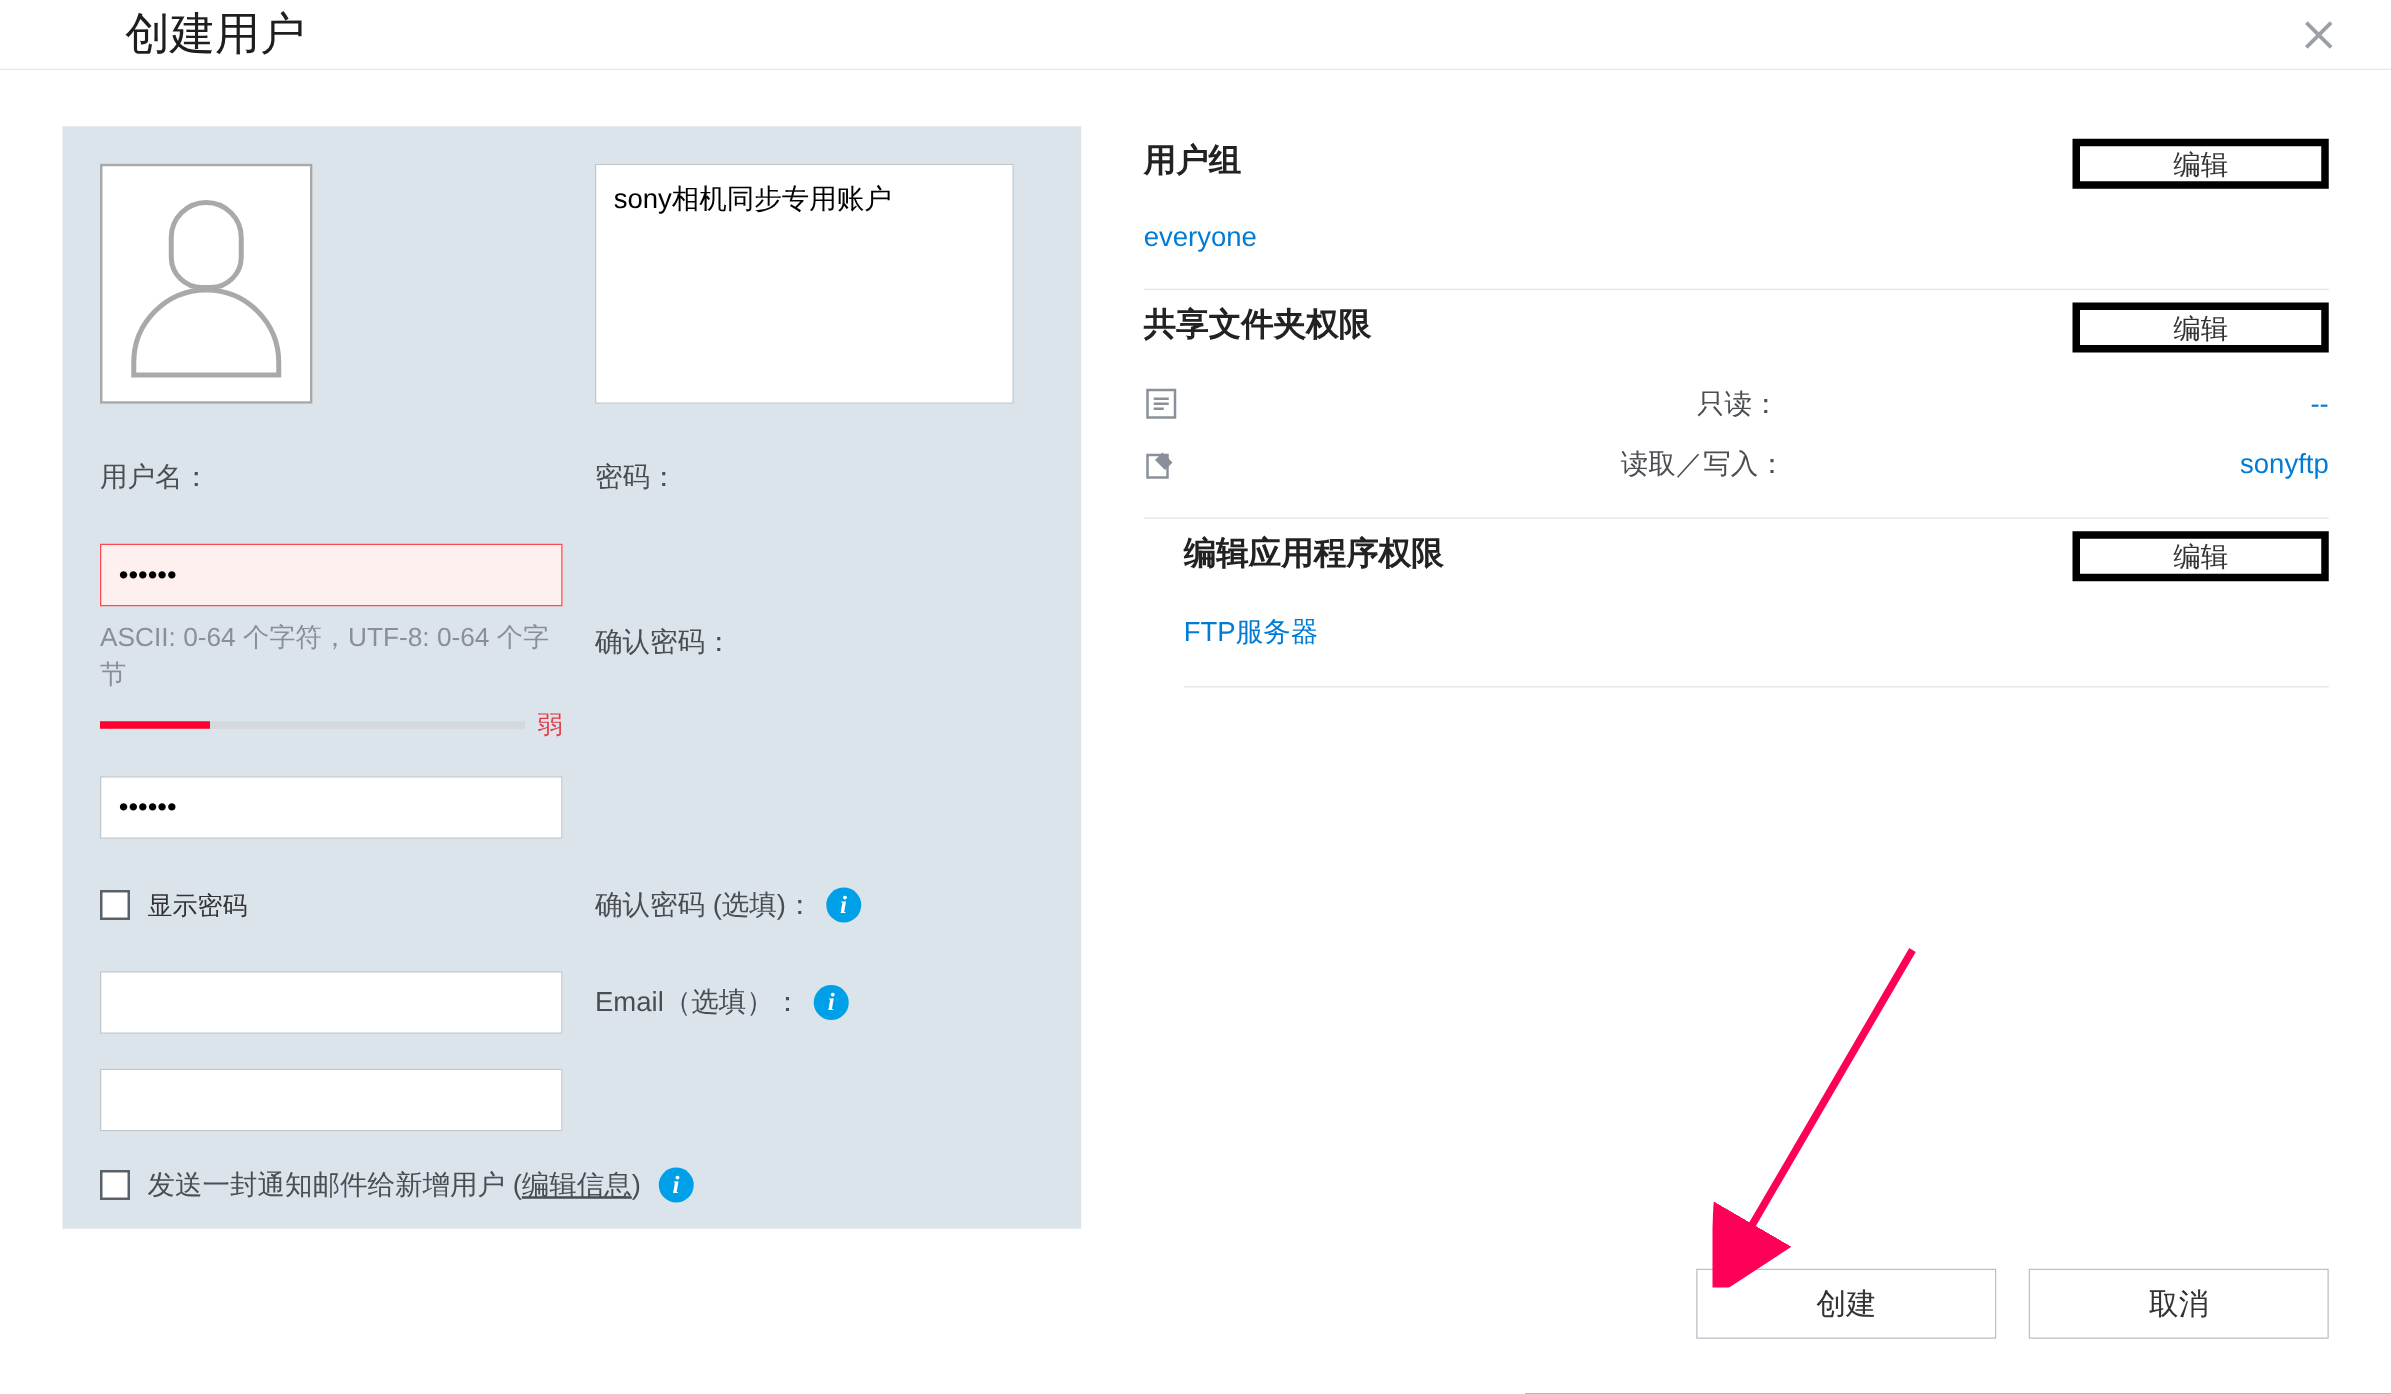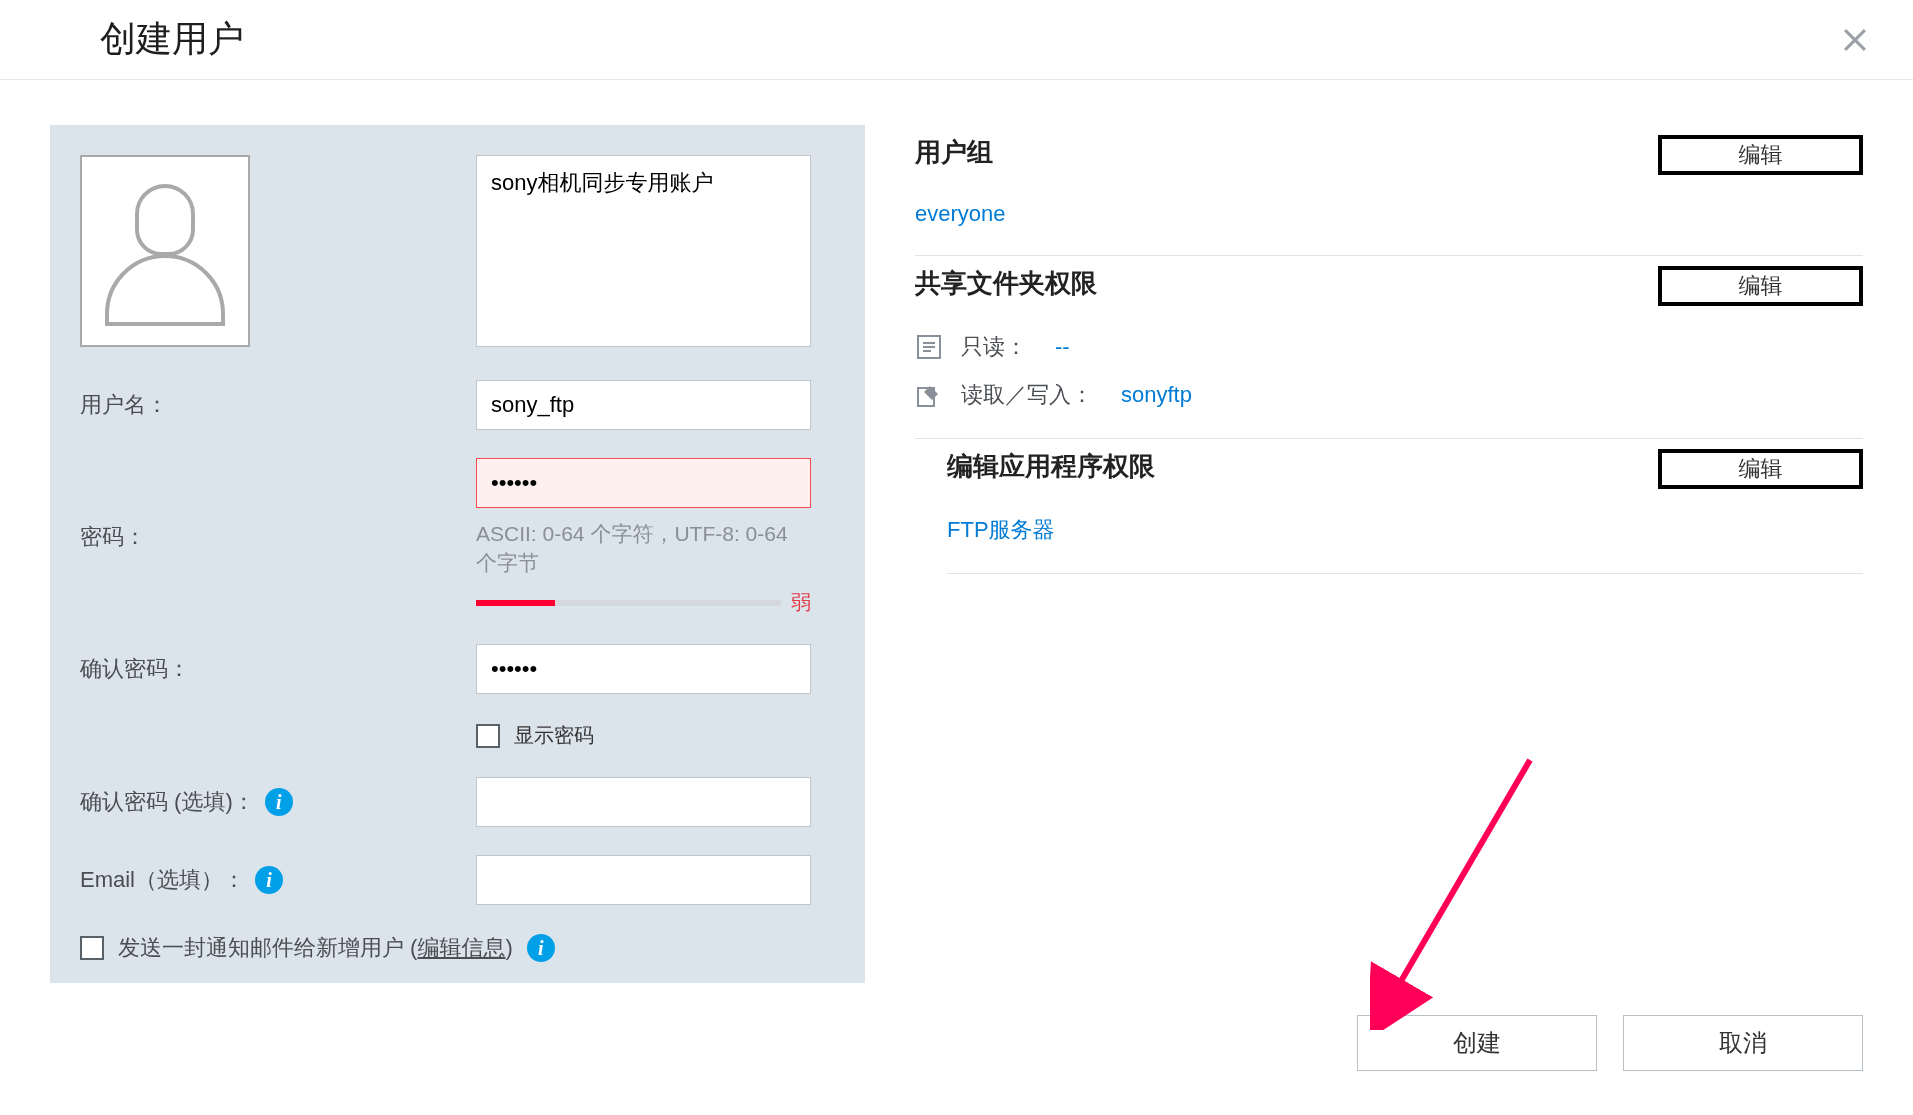--- a/index.html
+++ b/index.html
@@ -213,38 +213,39 @@
     margin-bottom: 26px;
   }
   .section-title {
     font-size: 26px;
     font-weight: 600;
     color: #222;
   }
   .edit-btn {
     width: 205px;
     height: 40px;
-    border: 4px solid #000000;
+    border: 6px solid #000000;
     background: #fff;
     font-size: 22px;
     color: #333;
     cursor: pointer;
   }
   .link {
     color: #007cd6;
     font-size: 22px;
     cursor: pointer;
   }
   .perm-line {
     display: flex;
     align-items: center;
     gap: 18px;
     font-size: 22px;
     color: #4b4e52;
     margin-bottom: 18px;
+    justify-content: space-between;
   }
   .perm-line:last-child { margin-bottom: 0; }
   .perm-icon {
     width: 28px; height: 28px;
     display: inline-flex;
     align-items: center;
     justify-content: center;
   }
 
   .dialog-footer {
@@ -288,21 +289,20 @@
         <div class="avatar-figure">
           <div class="avatar-body"></div>
           <div class="avatar-head"></div>
         </div>
       </div>
       <div class="desc-area">
         <textarea class="desc-input" style="">sony相机同步专用账户</textarea>
       </div>
 
       <div class="field-label">用户名：</div>
-      <input class="text-input" type="text" value="sony_ftp" style="">
 
       <div class="field-label">密码：</div>
       <div class="pw-block">
         <input class="text-input error" type="password" value="••••••" style="">
         <div class="pw-hint">ASCII: 0-64 个字符，UTF-8: 0-64 个字节</div>
         <div class="pw-meter-row">
           <div class="pw-meter">
             <div class="pw-meter-fill"></div>
           </div>
           <span class="pw-strength-text">弱</span>

